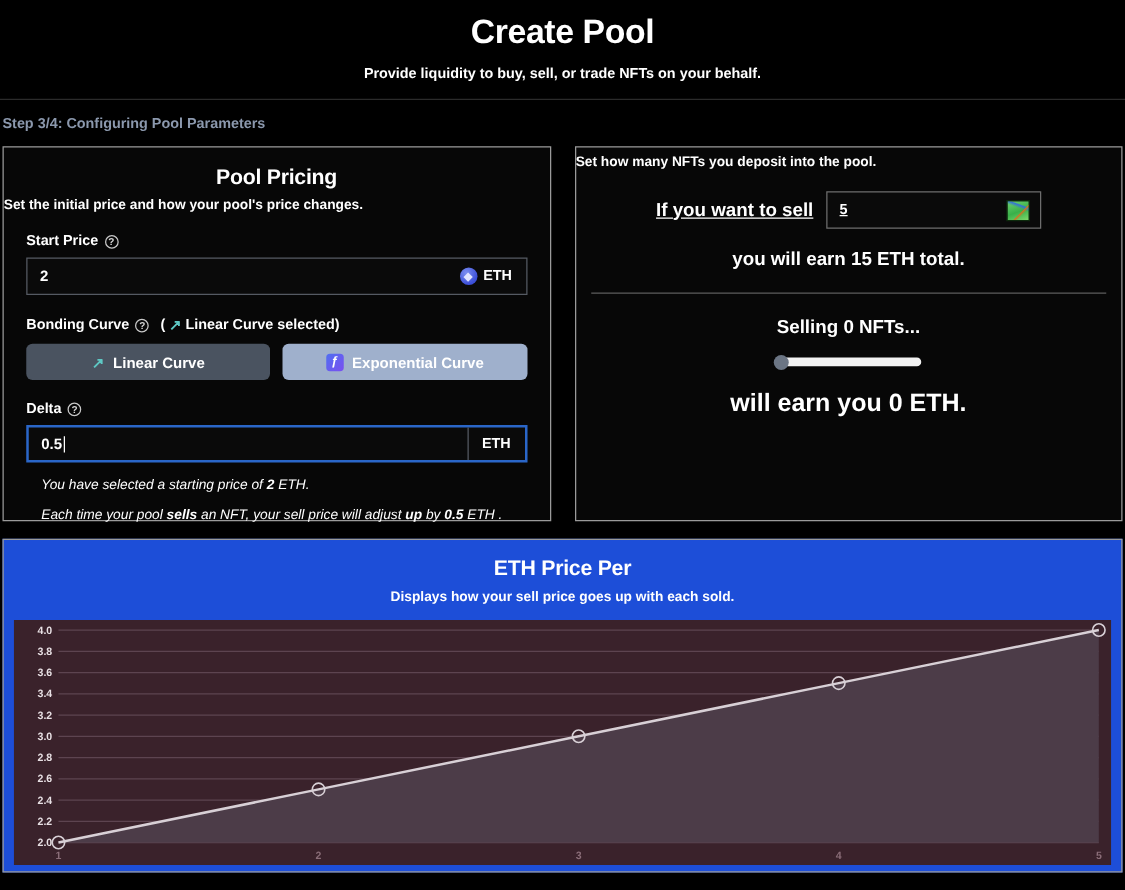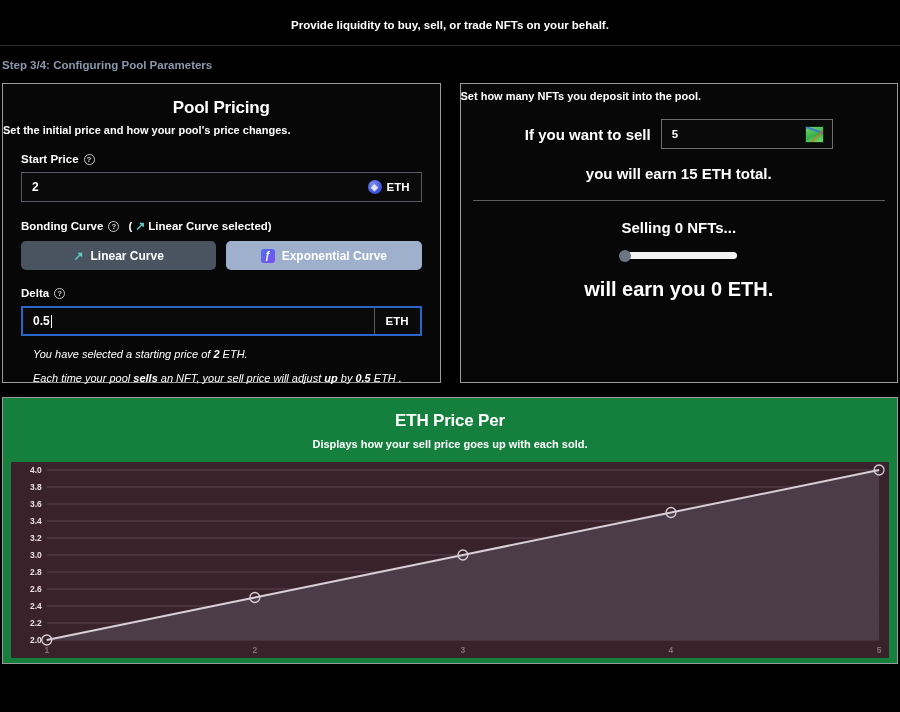--- a/index.html
+++ b/index.html
@@ -169,20 +169,21 @@
     color: #ffffff;
     font-style: italic;
   }
   .hint b { font-weight: bold; }
 
   
   .sell-row {
     display: flex; align-items: center; justify-content: center;
     gap: 10px;
     margin-top: 17px;
+    text-decoration: underline;
   }
   .sell-label { font-size: 15px; font-weight: bold; }
   .nft-input {
     width: 172px; height: 30px;
     border: 1px solid #6d6d6d;
     background: #0a0a0a;
     display: flex; align-items: center;
     padding: 0 8px 0 10px;
   }
   .nft-input .val { flex: 1 1 auto; font-size: 11.5px; font-weight: bold; }
@@ -229,21 +230,21 @@
   }
   .willearn-line {
     text-align: center; font-size: 20px; font-weight: bold;
     margin-top: 19px;
   }
 
   
   .chart-panel {
     margin: 14px 2px 0 2px;
     border: 1px solid #9a9a9a;
-    background: #15803d;
+    background: #1d4ed8;
     height: 267px;
     padding-bottom: 0;
   }
   .chart-title {
     text-align: center; font-size: 17px; font-weight: bold;
     padding-top: 13px; letter-spacing: -0.2px;
   }
   .chart-sub {
     text-align: center; font-size: 11px; font-weight: bold; margin-top: 7px;
   }
@@ -259,20 +260,21 @@
   }
   .xtick {
     font-size: 8.5px; font-weight: bold; fill: #8a6d78;
     font-family: "Liberation Sans", sans-serif;
   }
 </style>
 </head>
 <body>
 
 <div class="header">
+  <h1>Create Pool</h1>
   <div class="subtitle">Provide liquidity to buy, sell, or trade NFTs on your behalf.</div>
 </div>
 
 <div class="step-row">
   <div class="step-text">Step 3/4: Configuring Pool Parameters</div>
 </div>
 
 <div class="panels">
 
   <div class="panel">

